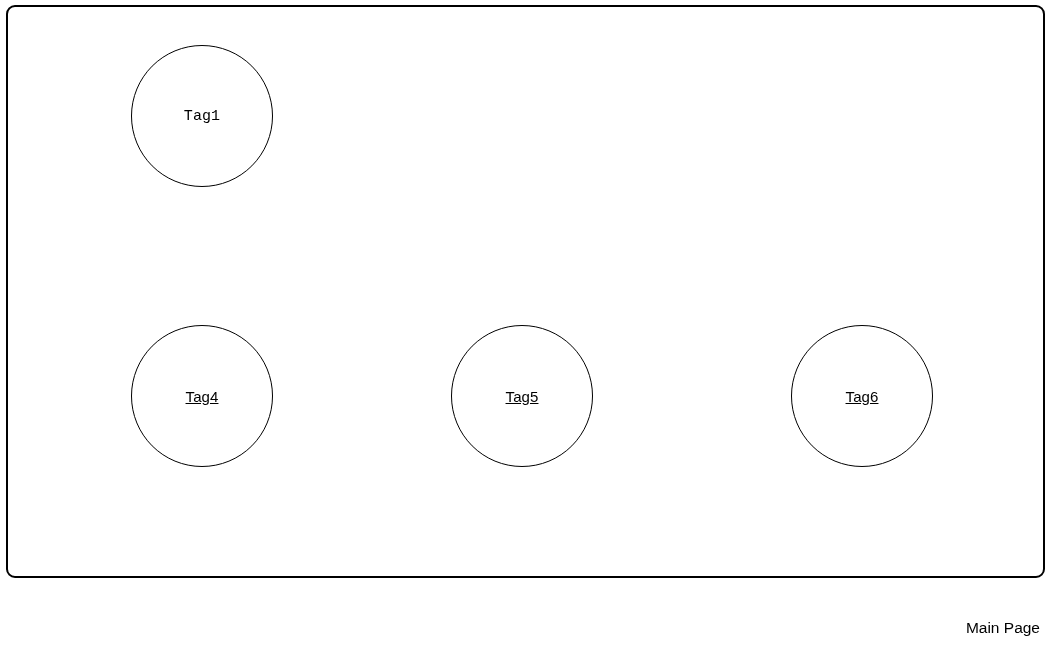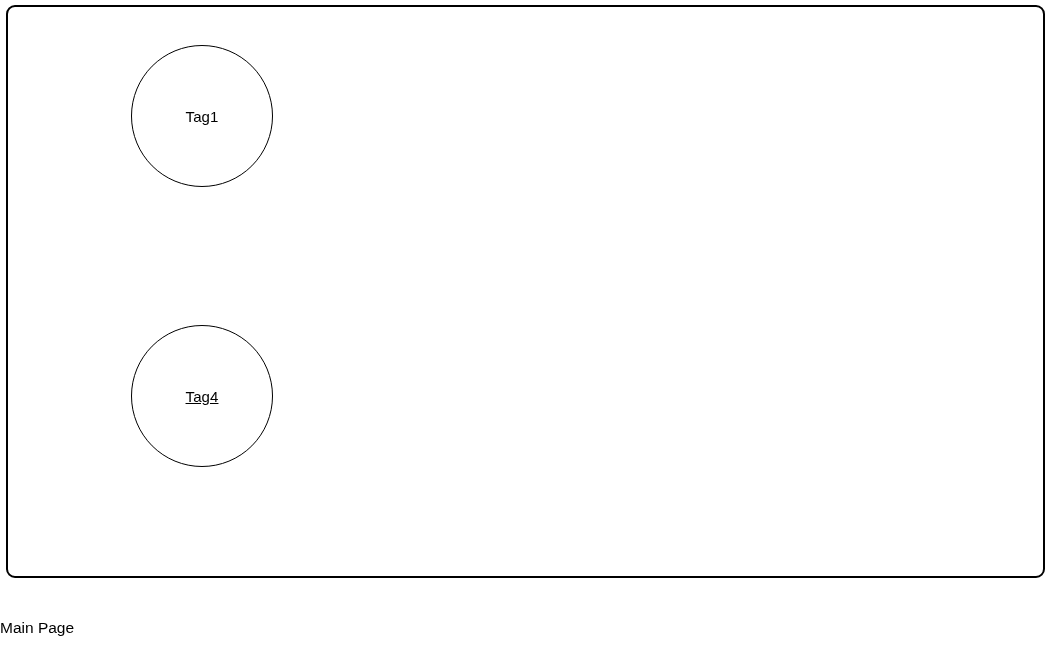--- a/index.html
+++ b/index.html
@@ -58,30 +58,30 @@
     color: #000000;
     letter-spacing: 0.1px;
     user-select: none;
     white-space: nowrap;
   }
 
   
   .col-1 { left: 123px; }
   .col-2 { left: 443px; }
   .col-3 { left: 783px; }
-  .row-1 { top: 38px; }
+  .row-1 { top: 38px; font-family: Liberation Mono, monospace; }
   .row-2 { top: 318px; text-decoration: underline; }
 
   
   .page-caption {
     position: absolute;
     left: 0;
     top: 618px;
     width: 1040px;
-    text-align: left;
+    text-align: right;
     font-size: 15.5px;
     line-height: 20px;
     color: #000000;
     user-select: none;
   }
 </style>
 </head>
 <body>
 
 <div id="canvas">
@@ -91,19 +91,25 @@
     <div class="tag-node col-1 row-1">
       <span class="tag-label">Tag1</span>
     </div>
 
 
 
     <div class="tag-node col-1 row-2">
       <span class="tag-label">Tag4</span>
     </div>
 
+    <div class="tag-node col-2 row-2">
+      <span class="tag-label">Tag5</span>
+    </div>
 
+    <div class="tag-node col-3 row-2">
+      <span class="tag-label">Tag6</span>
+    </div>
 
   </div>
 
   <div class="page-caption">Main Page</div>
 
 </div>
 
 </body></html>

